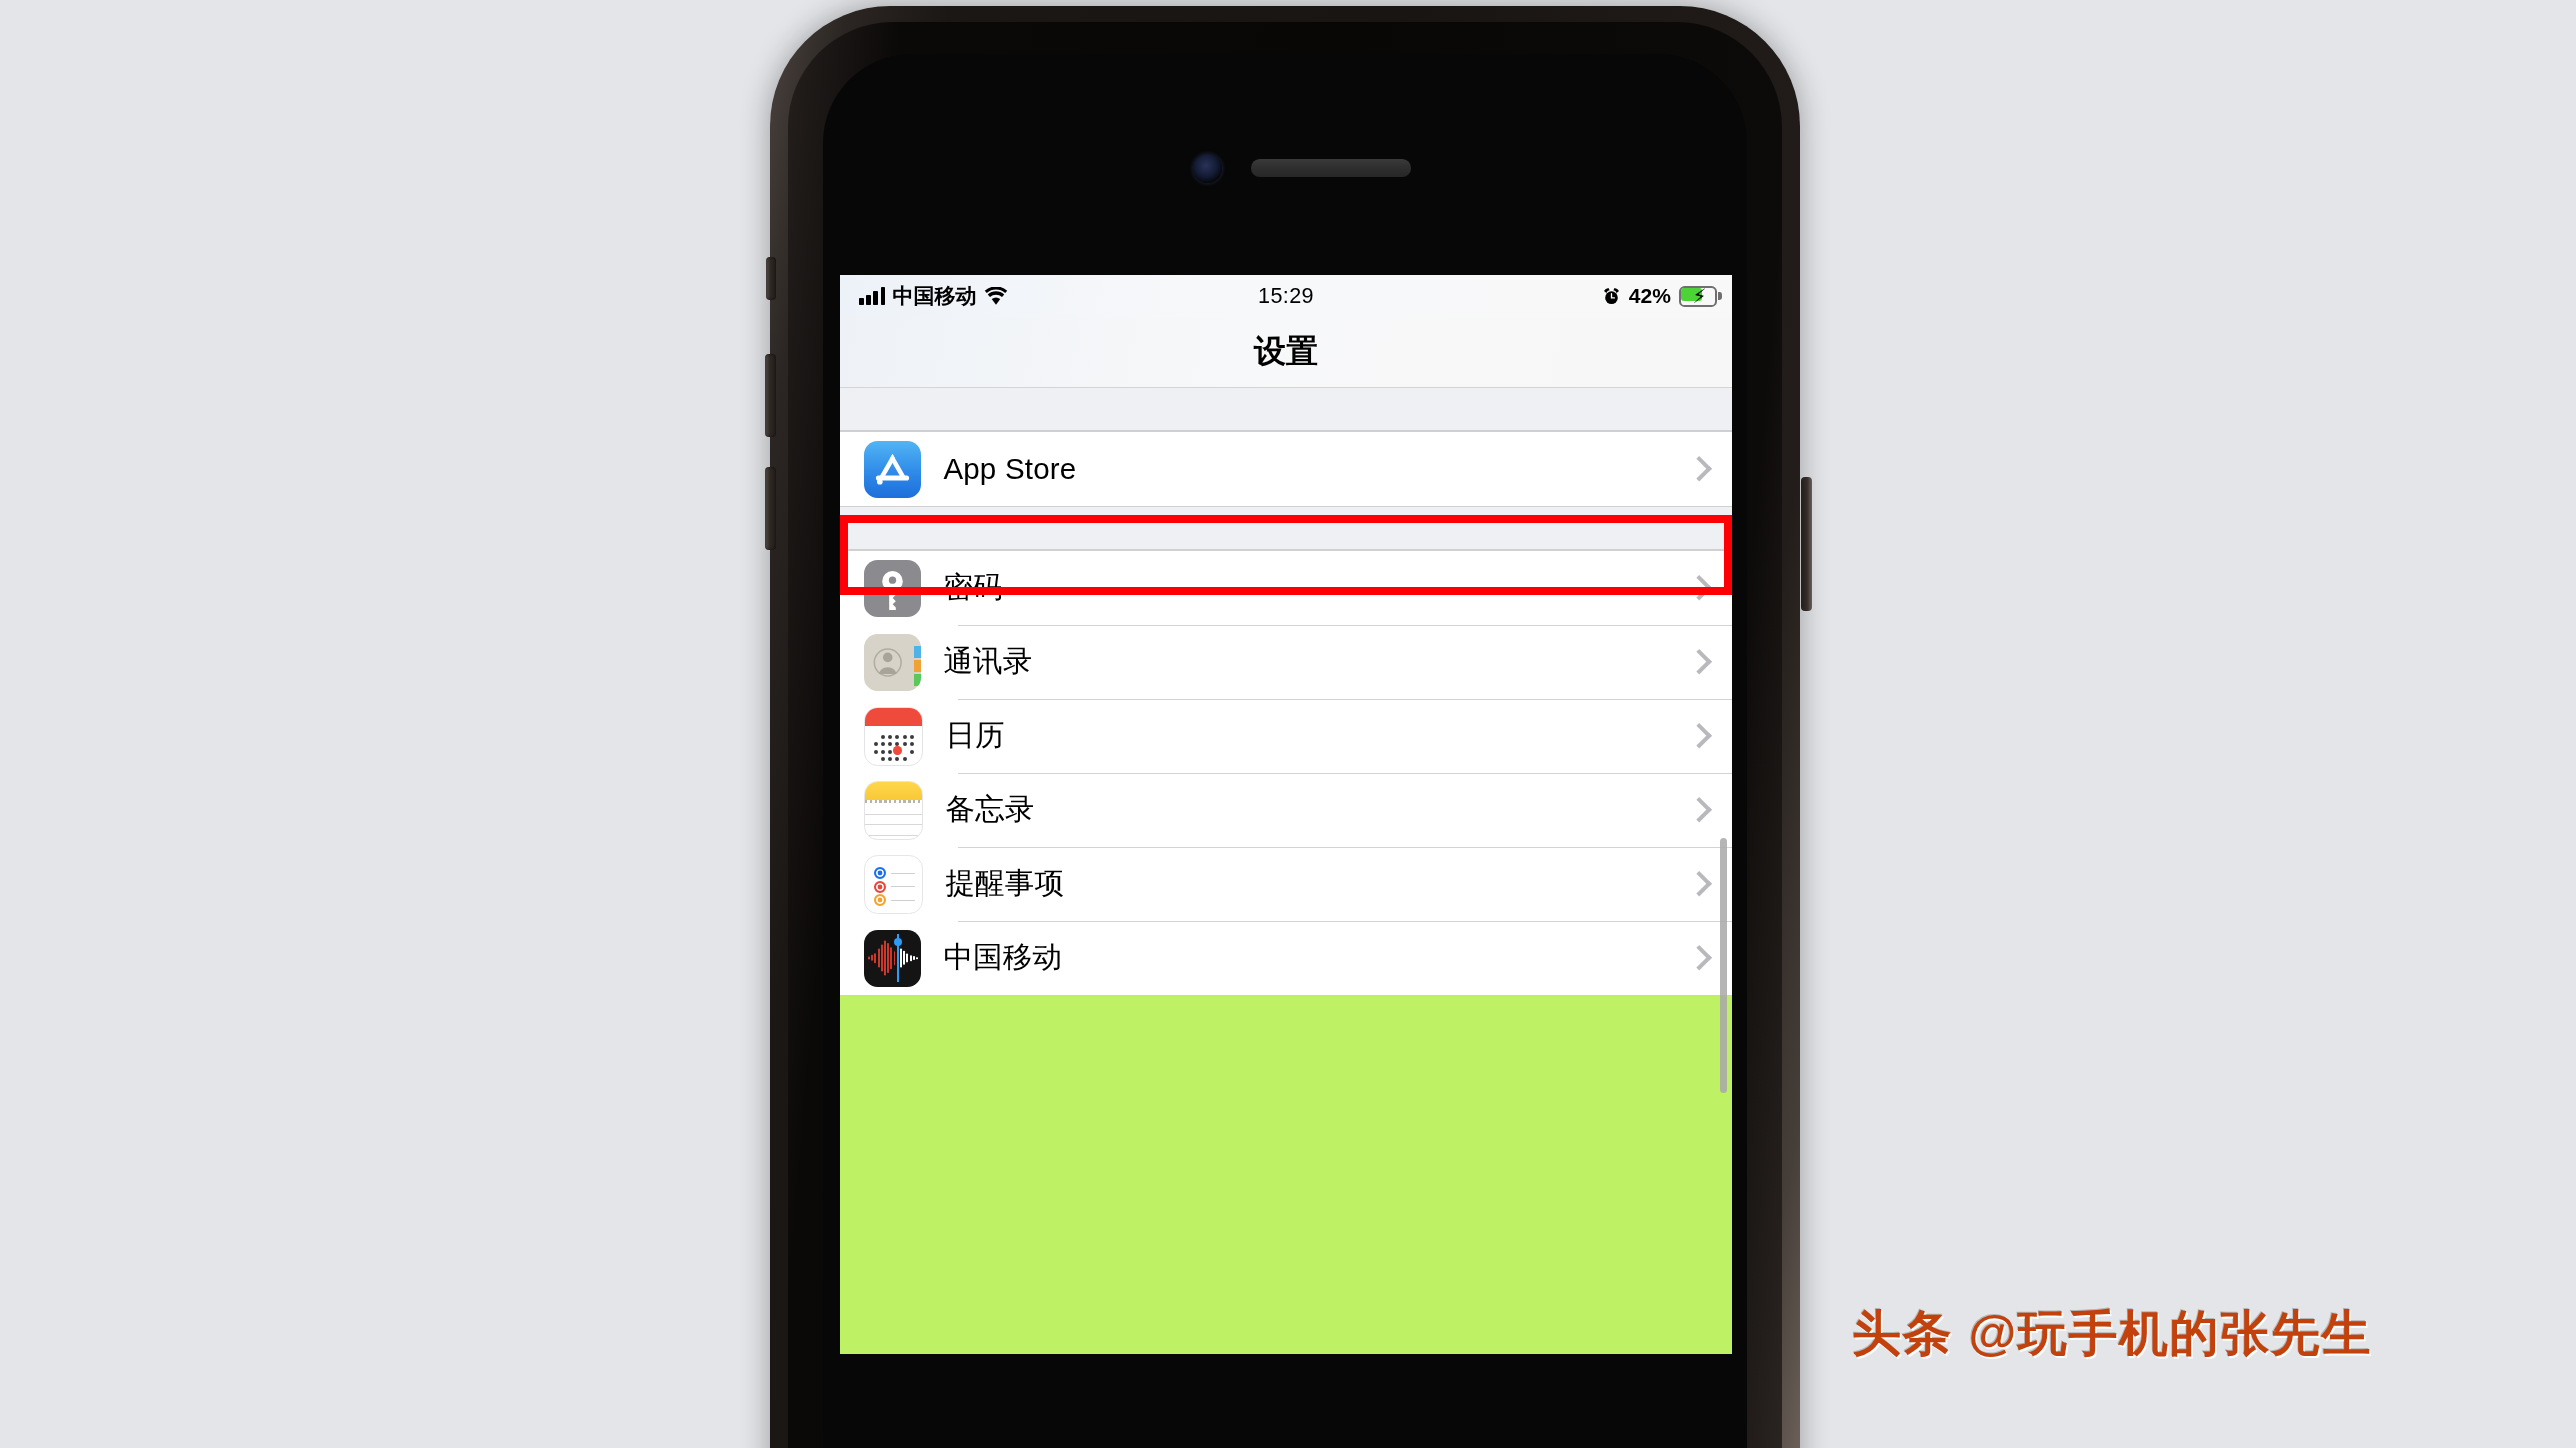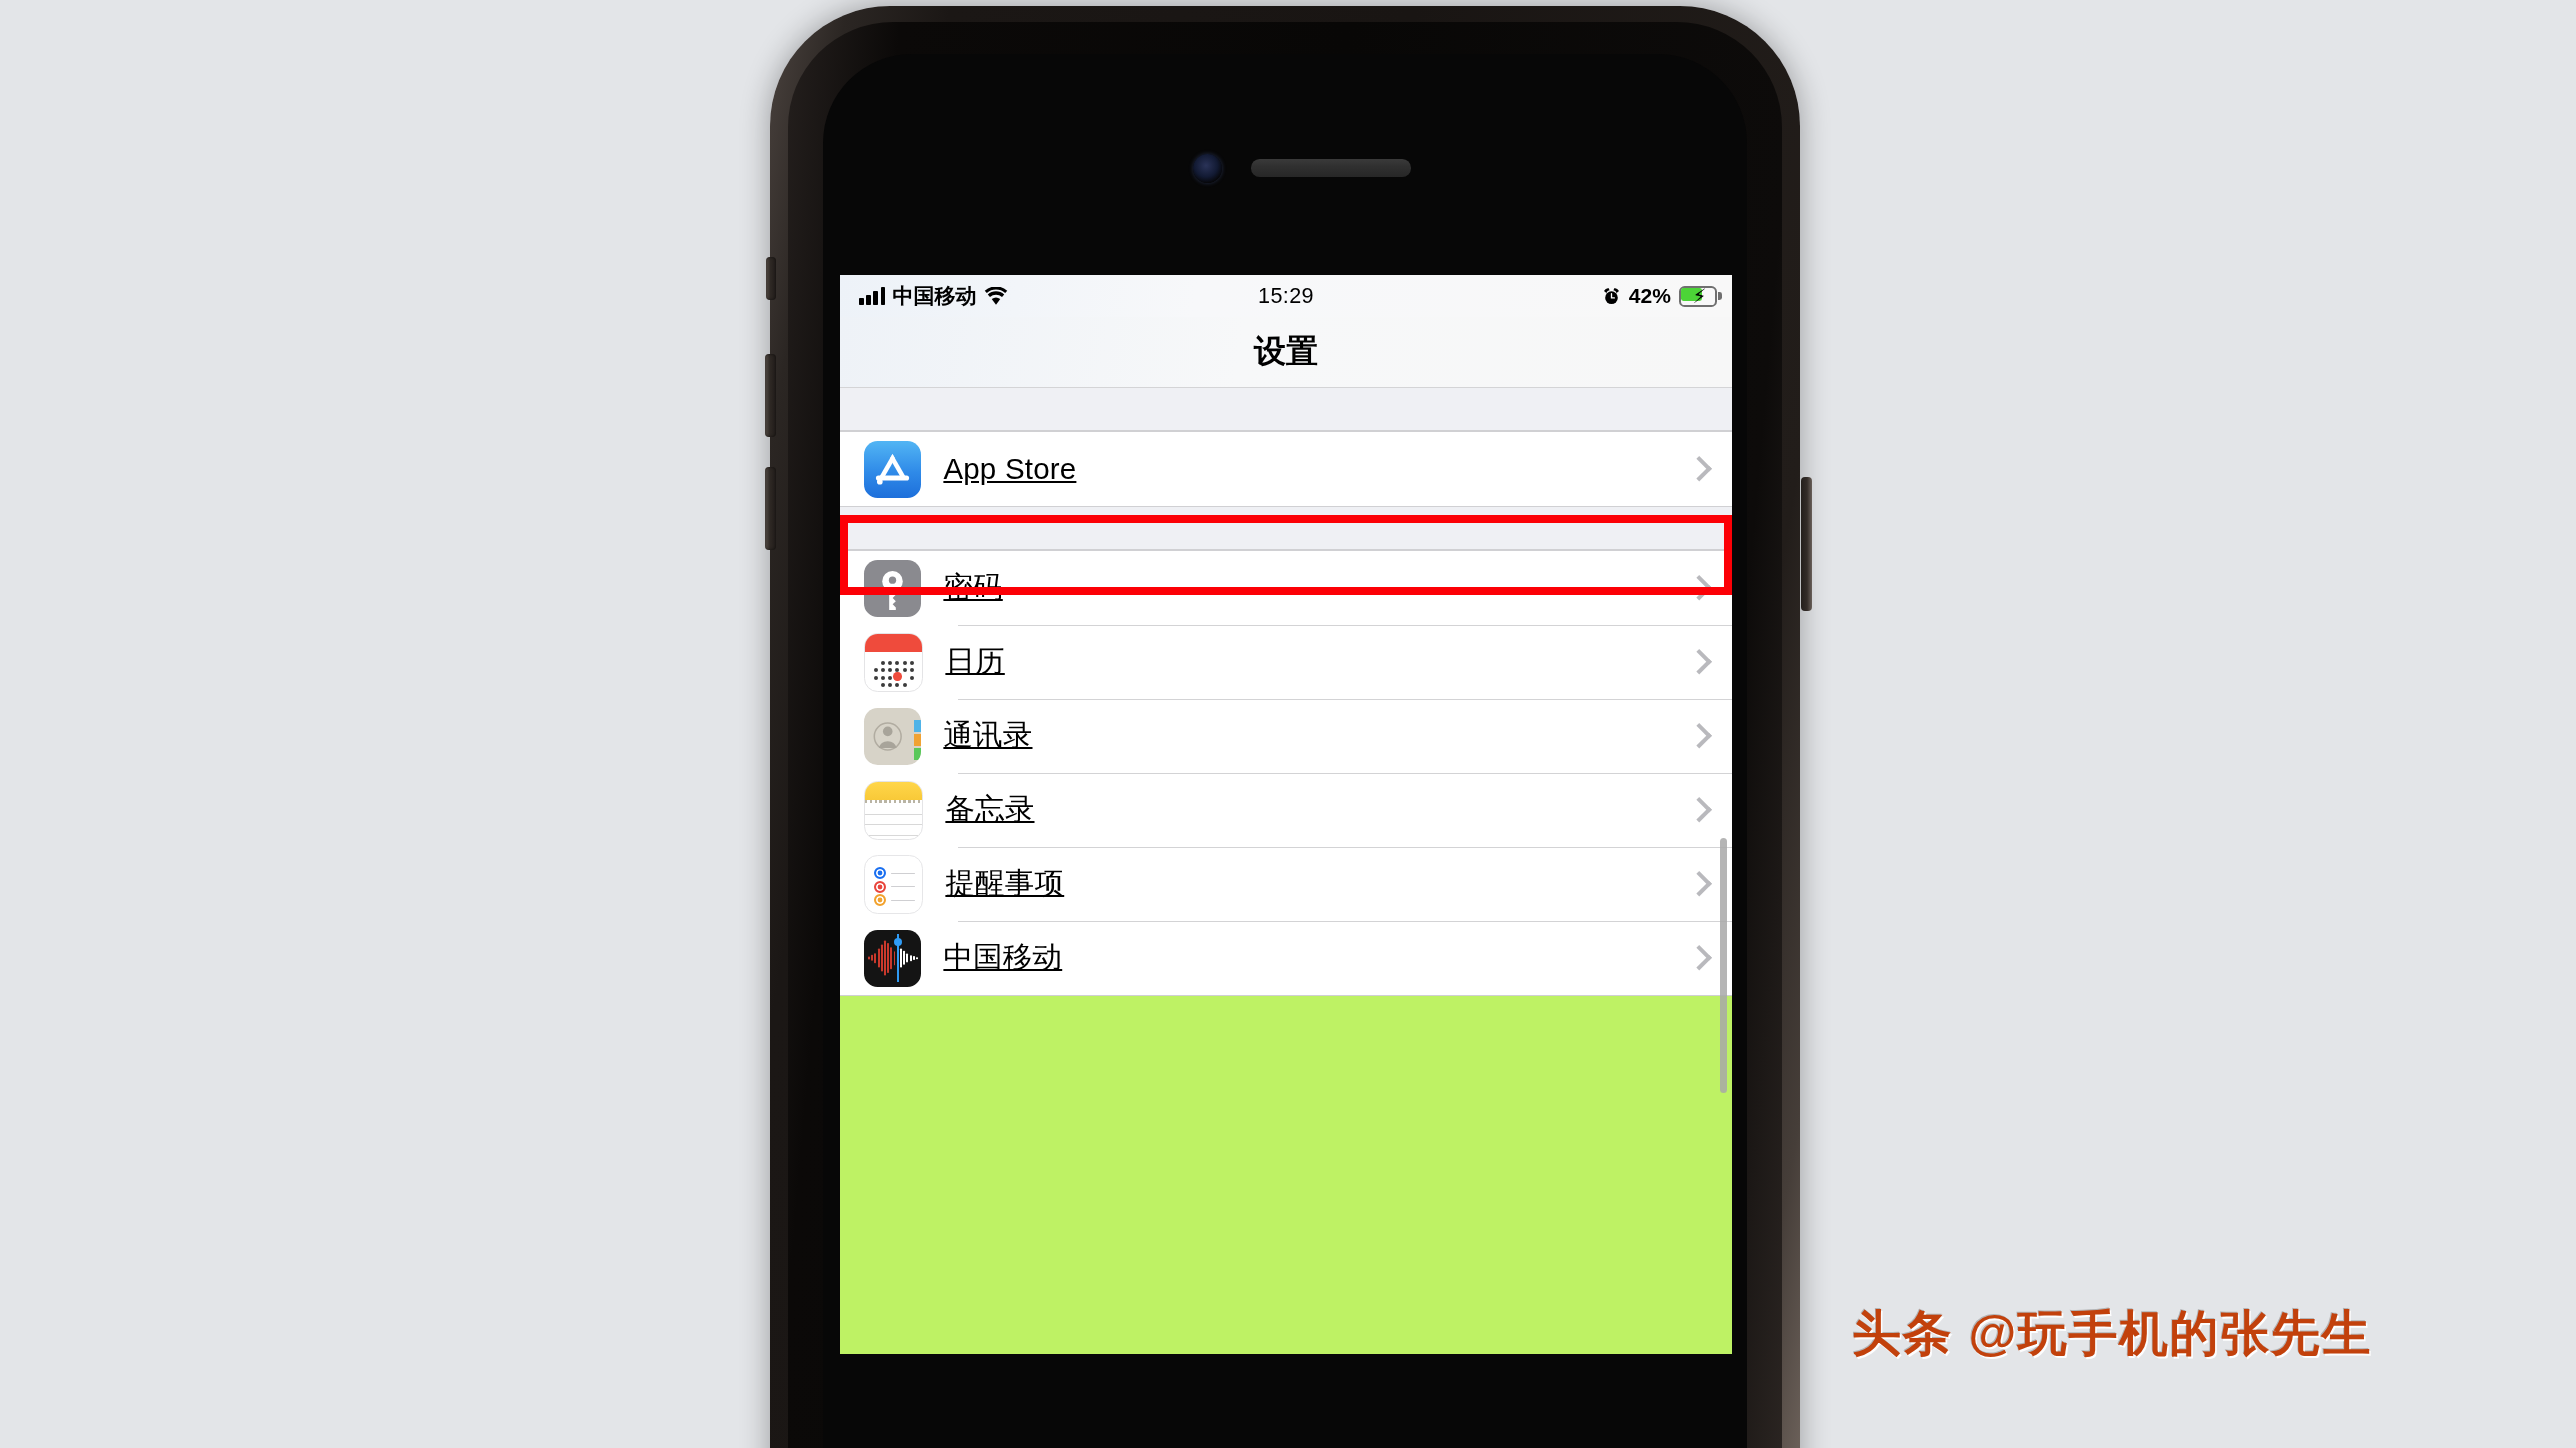--- a/index.html
+++ b/index.html
@@ -76,21 +76,21 @@
     background:linear-gradient(100deg,#eef2f7 0%,#f7f8f9 45%,#f7f7f7 100%);
     display:flex;align-items:center;justify-content:center;
     border-bottom:0.8px solid #d4d4d6;
   }
   #page-title{font-size:32px;font-weight:700;color:#000;}
 
   
   .group-gap{height:42px;background:#eff0f4;border-bottom:0.8px solid #d0d0d3;}
   .group{background:#fff;border-top:0.8px solid #d0d0d3;border-bottom:0.8px solid #d0d0d3;}
   .row{
-    position:relative;display:flex;align-items:center;height:74px;padding-left:24px;background:#fff;text-decoration:underline;
+    position:relative;display:flex;align-items:center;height:74px;padding-left:24px;background:#fff;
   }
   .row + .row::before{
     content:"";position:absolute;left:118px;right:0;top:0;height:0.8px;background:#d3d3d5;
   }
   .row-label{margin-left:22.4px;font-size:29.5px;color:#000;letter-spacing:0.2px;}
   .chevron{
     position:absolute;right:24px;top:50%;width:14.4px;height:14.4px;
     border-right:4px solid #b9b9bd;border-top:4px solid #b9b9bd;
     transform:translateY(-50%) rotate(45deg);
   }
@@ -252,20 +252,35 @@
 
     <div class="row">
       <span class="ic" id="icon-passwords">
         <svg viewBox="0 0 72 72" width="57" height="57">
           <circle cx="36" cy="27" r="13" fill="#fff"></circle>
           <circle cx="36" cy="25.5" r="4.6" fill="#8a8a8f"></circle>
           <path d="M31.8 34 h8.4 v10 l-4 4 4 4 -4 4 4 4 v3 h-8.4 z" fill="#fff"></path>
         </svg>
       </span>
       <span class="row-label">密码</span>
+      <span class="chevron"></span>
+    </div>
+
+    <div class="row">
+      <span class="ic" id="icon-contacts">
+        <svg viewBox="0 0 72 72" width="46" height="57" style="position:absolute;left:1.6px;top:0;">
+          <circle cx="34" cy="36" r="21" fill="none" stroke="#b1aca1" stroke-width="2.4"></circle>
+          <circle cx="34" cy="28" r="7.5" fill="#a8a49a"></circle>
+          <path d="M20 54 a14.5 14.5 0 0 1 28 0 z" fill="#a8a49a"></path>
+        </svg>
+        <span class="contact-tab" style="top:12.8px;height:12px;background:#4fb3e8;"></span>
+        <span class="contact-tab" style="top:26px;height:12px;background:#f0a234;"></span>
+        <span class="contact-tab" style="top:40px;height:12px;background:#5ac85a;"></span>
+      </span>
+      <span class="row-label">通讯录</span>
       <span class="chevron"></span>
     </div>
 
     <div class="row">
       <span class="ic" id="icon-calendar">
         <span id="cal-top"></span>
         <span class="cal-dot" style="left:16px;top:27px;"></span>
         <span class="cal-dot" style="left:23px;top:27px;"></span>
         <span class="cal-dot" style="left:30px;top:27px;"></span>
         <span class="cal-dot" style="left:38px;top:27px;"></span>
@@ -284,35 +299,20 @@
         <span class="cal-dot" style="left:16px;top:49px;"></span>
         <span class="cal-dot" style="left:23px;top:49px;"></span>
         <span class="cal-dot" style="left:30px;top:49px;"></span>
         <span class="cal-dot" style="left:38px;top:49px;"></span>
       </span>
       <span class="row-label">日历</span>
       <span class="chevron"></span>
     </div>
 
     <div class="row">
-      <span class="ic" id="icon-contacts">
-        <svg viewBox="0 0 72 72" width="46" height="57" style="position:absolute;left:1.6px;top:0;">
-          <circle cx="34" cy="36" r="21" fill="none" stroke="#b1aca1" stroke-width="2.4"></circle>
-          <circle cx="34" cy="28" r="7.5" fill="#a8a49a"></circle>
-          <path d="M20 54 a14.5 14.5 0 0 1 28 0 z" fill="#a8a49a"></path>
-        </svg>
-        <span class="contact-tab" style="top:12.8px;height:12px;background:#4fb3e8;"></span>
-        <span class="contact-tab" style="top:26px;height:12px;background:#f0a234;"></span>
-        <span class="contact-tab" style="top:40px;height:12px;background:#5ac85a;"></span>
-      </span>
-      <span class="row-label">通讯录</span>
-      <span class="chevron"></span>
-    </div>
-
-    <div class="row">
       <span class="ic" id="icon-notes">
         <span id="notes-top"></span>
         <span id="notes-perf"></span>
         <span class="notes-line" style="top:32px;"></span>
         <span class="notes-line" style="top:42px;"></span>
         <span class="notes-line" style="top:53px;"></span>
       </span>
       <span class="row-label">备忘录</span>
       <span class="chevron"></span>
     </div>

